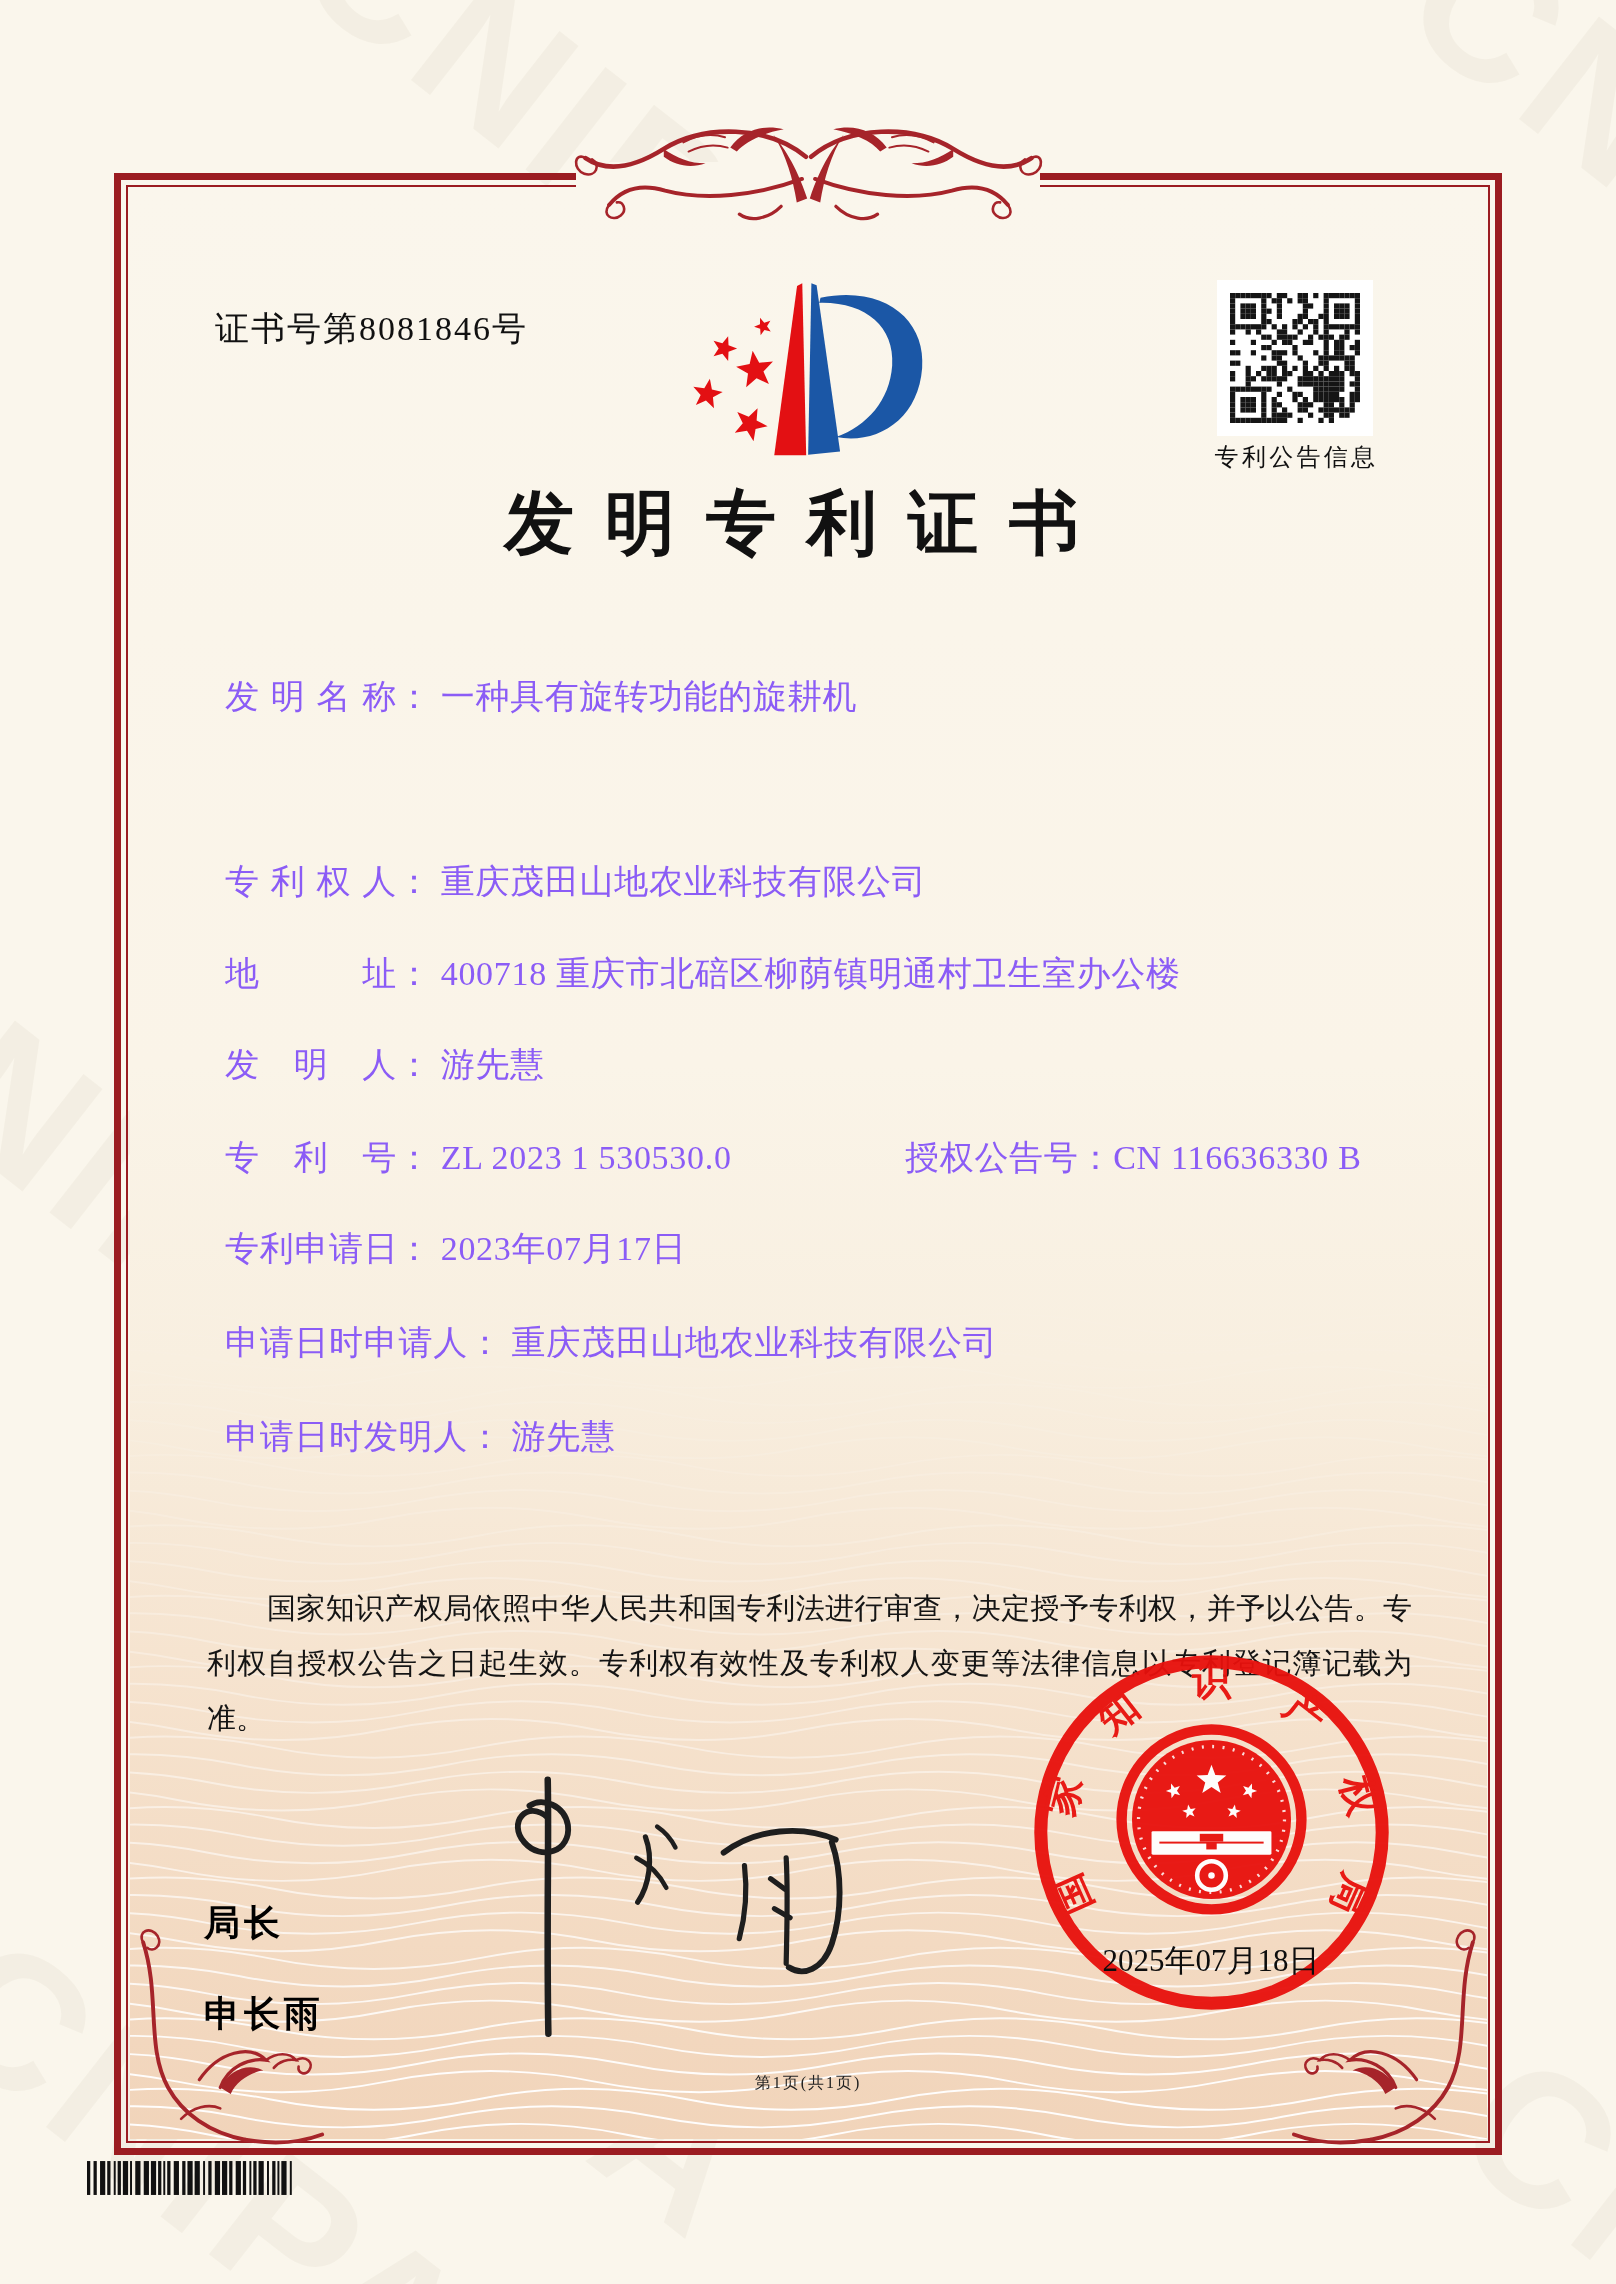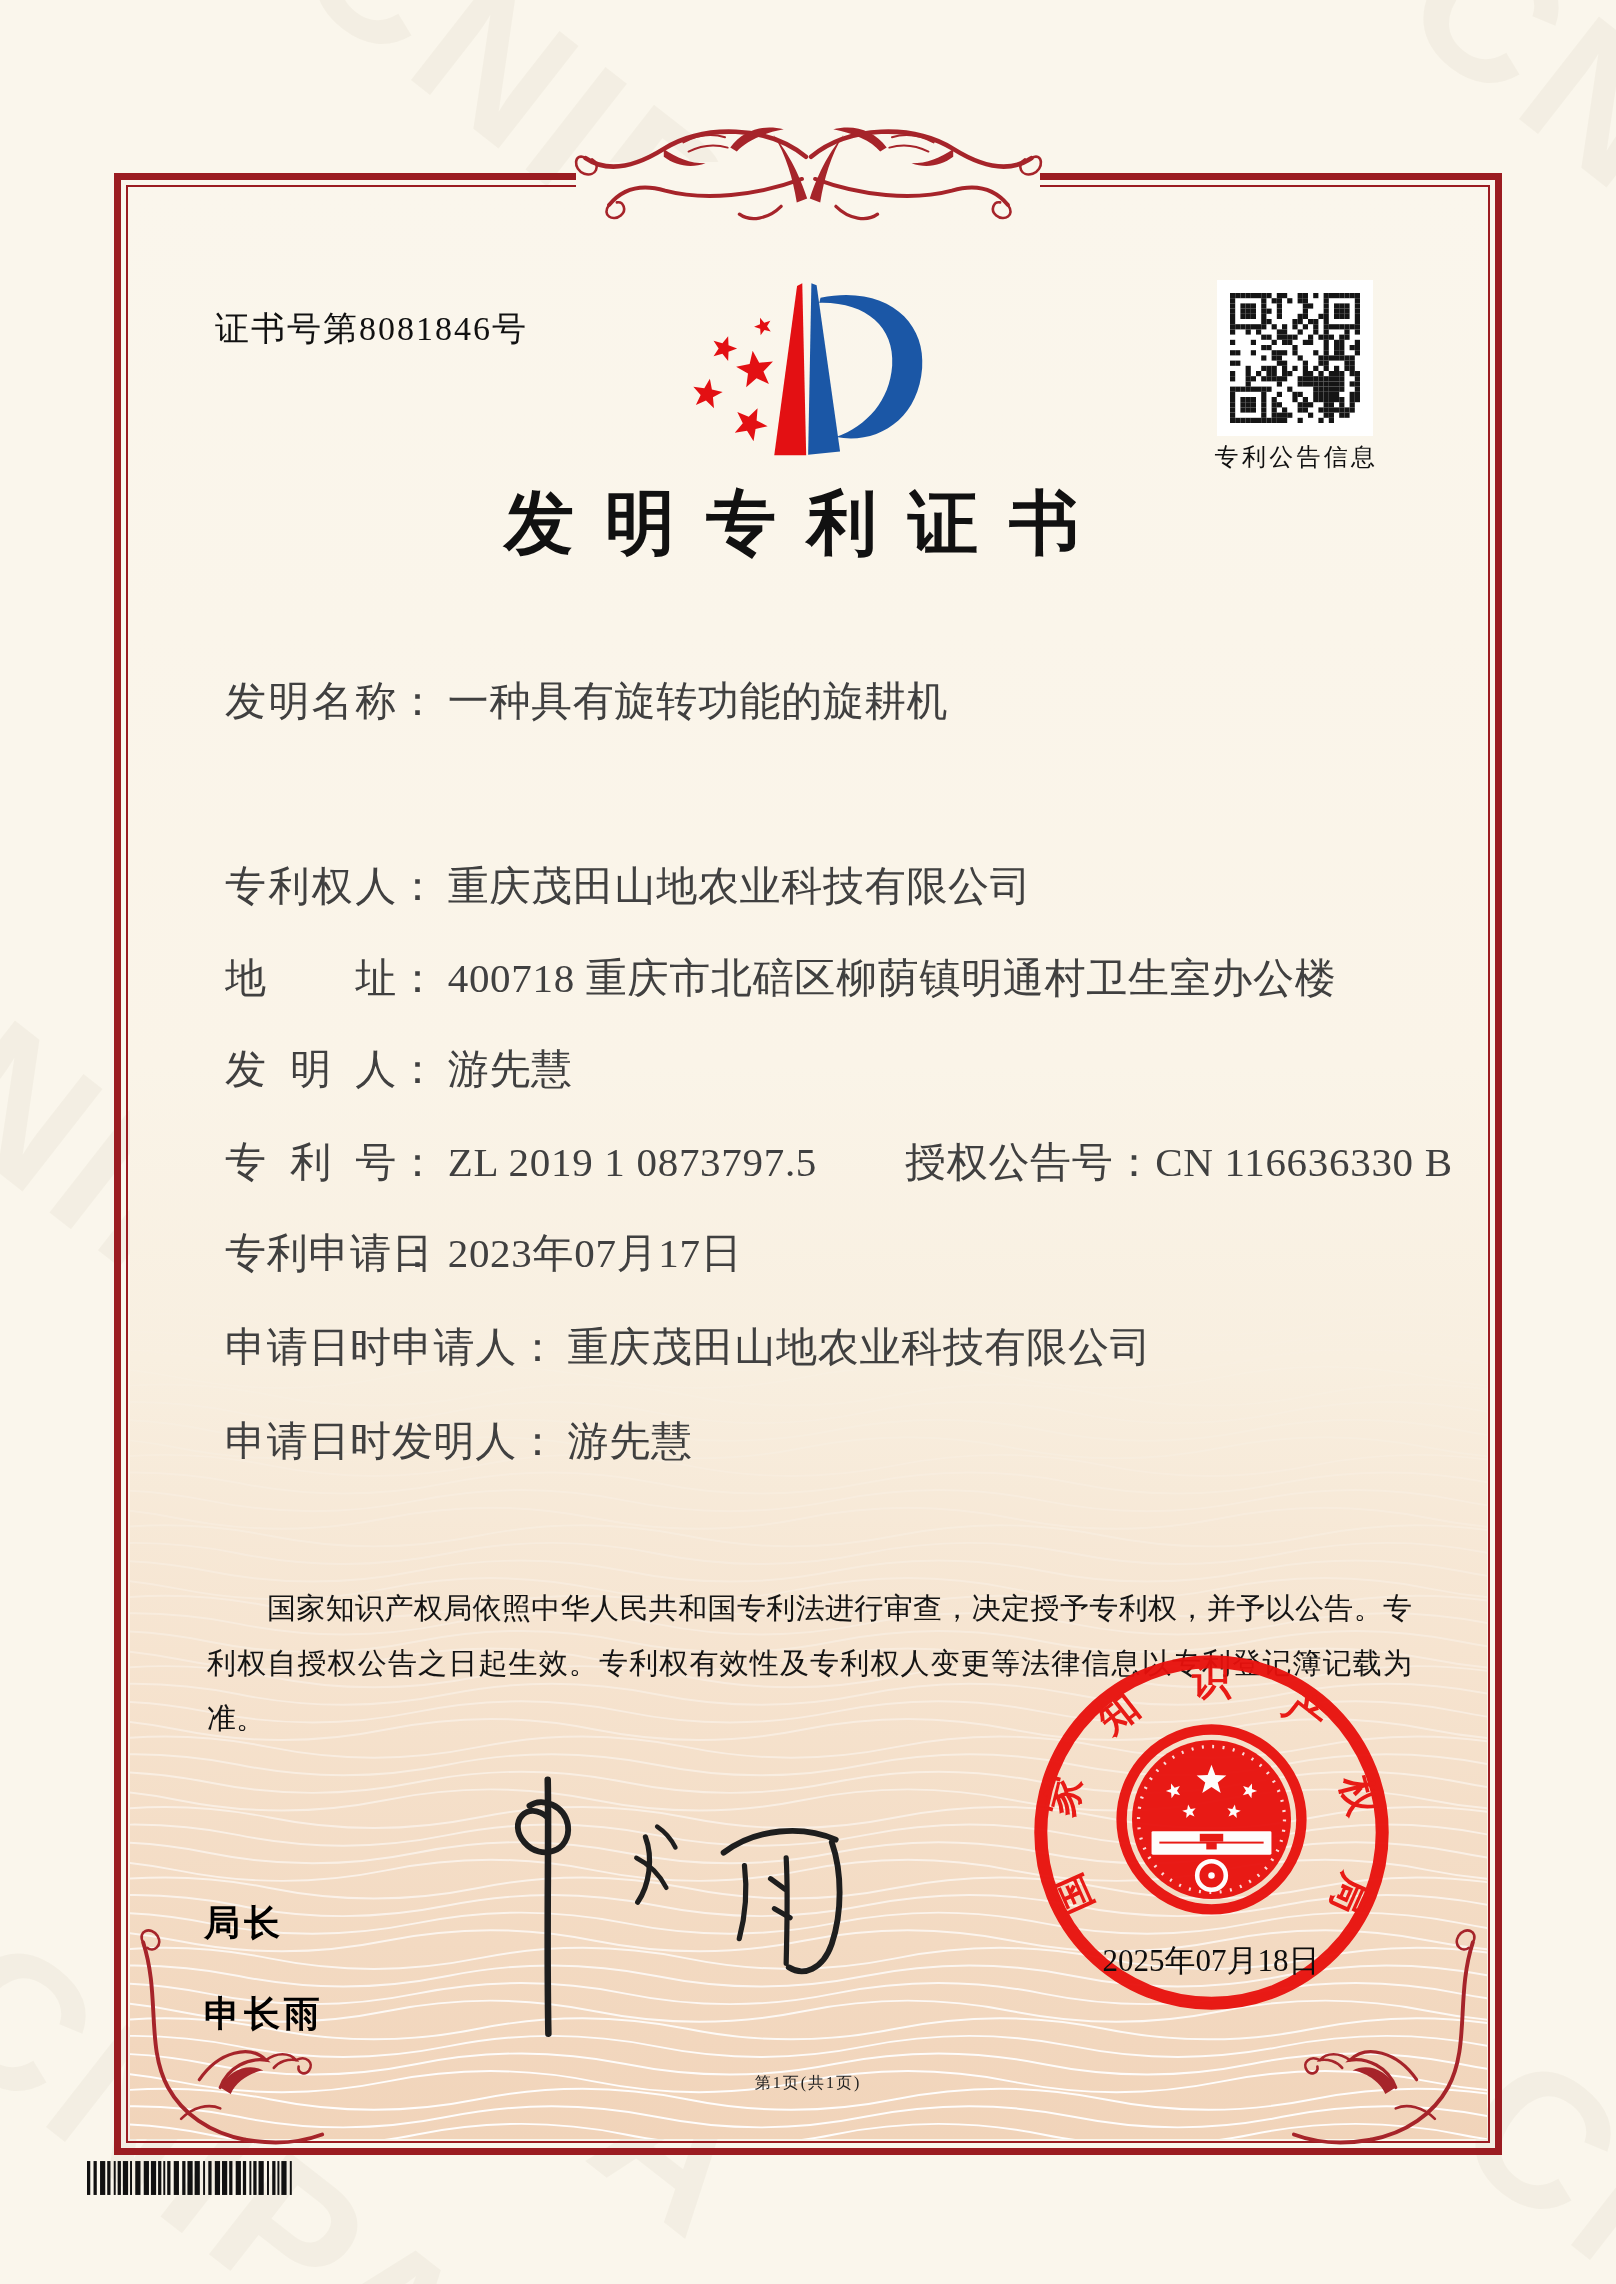--- a/index.html
+++ b/index.html
@@ -33,21 +33,21 @@
 
   
   #cert-no{left:215px;top:306px;font-size:34px;letter-spacing:2px;z-index:4;}
   #logo{left:690px;top:256px;z-index:4;}
   #qr-wrap{left:1217px;top:280px;width:156px;height:156px;background:#fff;z-index:4;}
   #qr-caption{left:1192px;top:441px;width:209px;text-align:center;font-size:24px;letter-spacing:3.3px;z-index:4;}
   #title{left:0;top:477px;width:1588px;text-align:center;font-size:70px;font-weight:bold;
          letter-spacing:31px;text-indent:26px;z-index:4;}
 
   
-  .row{position:absolute;left:225px;font-size:41px;letter-spacing:0.7px;white-space:pre;z-index:4;color:#404040;}
+  .row{position:absolute;left:225px;font-size:34px;letter-spacing:0.7px;white-space:pre;z-index:4;color:#8b5cf6;}
   .flabel{display:inline-block;width:172px;text-align:justify;text-align-last:justify;}
   .fvalue{margin-left:9px;}
   .col2{position:absolute;left:905px;text-align:center;}
 
   #statement{position:absolute;left:207px;top:1552px;width:1205px;font-size:29px;line-height:55px;
              text-align:justify;text-indent:60px;z-index:4;color:#141414;}
 
   .officer{position:absolute;left:204px;font-family:"Liberation Sans","DejaVu Sans",sans-serif;
            font-weight:bold;font-size:36px;letter-spacing:3.9px;z-index:4;color:#000000;}
   #signature{left:450px;top:1760px;z-index:4;}
@@ -521,21 +521,21 @@
   <div id="title" class="abs">发明专利证书</div>
 
   <div class="row" style="top:674px"><span class="flabel">发明名称</span><span>：</span><span class="fvalue">一种具有旋转功能的旋耕机</span></div>
 
   <div class="row" style="top:859px"><span class="flabel">专利权人</span><span>：</span><span class="fvalue">重庆茂田山地农业科技有限公司</span></div>
 
   <div class="row" style="top:951px"><span class="flabel">地址</span><span>：</span><span class="fvalue">400718 重庆市北碚区柳荫镇明通村卫生室办公楼</span></div>
 
   <div class="row" style="top:1042px"><span class="flabel">发明人</span><span>：</span><span class="fvalue">游先慧</span></div>
 
-  <div class="row" style="top:1135px"><span class="flabel">专利号</span><span>：</span><span class="fvalue">ZL 2019 1 0873797.5</span></div>
+  <div class="row" style="top:1135px"><span class="flabel">专利号</span><span>：</span><span class="fvalue">ZL 2023 1 530530.0</span></div>
   <div class="row col2" style="top:1135px"><span>授权公告号</span><span>：</span><span>CN 116636330 B</span></div>
 
   <div class="row" style="top:1226px"><span class="flabel">专利申请日</span><span>：</span><span class="fvalue">2023年07月17日</span></div>
 
   <div class="row" style="top:1320px"><span>申请日时申请人</span><span>：</span><span class="fvalue">重庆茂田山地农业科技有限公司</span></div>
 
   <div class="row" style="top:1414px"><span>申请日时发明人</span><span>：</span><span class="fvalue">游先慧</span></div>
 
   <p id="statement">国家知识产权局依照中华人民共和国专利法进行审查，决定授予专利权，并予以公告。专利权自授权公告之日起生效。专利权有效性及专利权人变更等法律信息以专利登记簿记载为准。</p>
 

